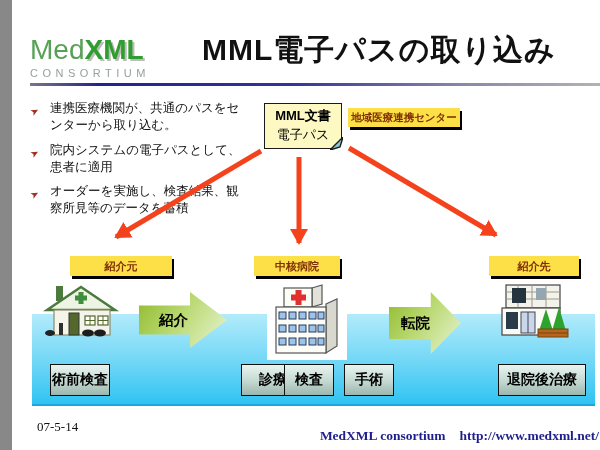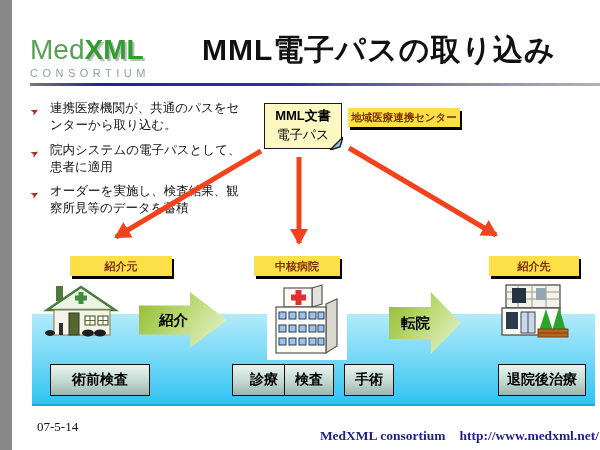--- a/index.html
+++ b/index.html
@@ -94,22 +94,22 @@
   .flow-arrow.transfer { left:377px; top:292px; width:72px; height:62px; padding-left:12px; }
 
   
   .stage {
     position:absolute; top:364px; height:32px;
     background: linear-gradient(180deg,#e9f4f0 0%, #c3d8d0 55%, #9bb6ae 100%);
     border:1.8px solid #111;
     display:flex; align-items:center; justify-content:center;
     font-size:14px; font-weight:700; color:#000; white-space:nowrap;
   }
-  .stage.s1 { left:38px;  width:100px; }
-  .stage.s2 { left:220px; width:64px; }
+  .stage.s1 { left:38px;  width:60px; }
+  .stage.s2 { left:229px; width:64px; }
   .stage.s3 { left:272px; width:50px; }
   .stage.s4 { left:332px; width:50px; }
   .stage.s5 { left:486px; width:88px; }
 
   
   .footer-date {
     position:absolute; left:25px; top:419px;
     font-family:"Liberation Serif", serif; font-size:13px; color:#111;
   }
   .footer-credit {

